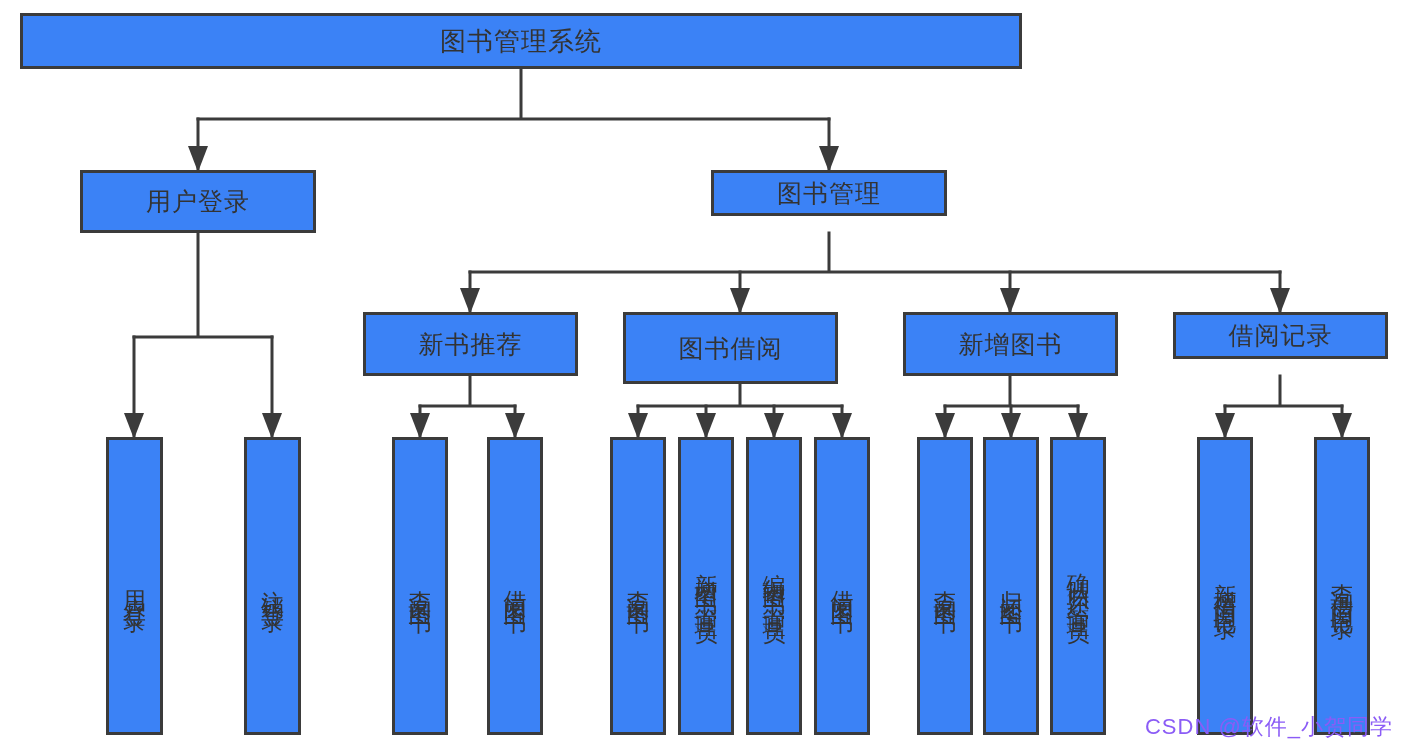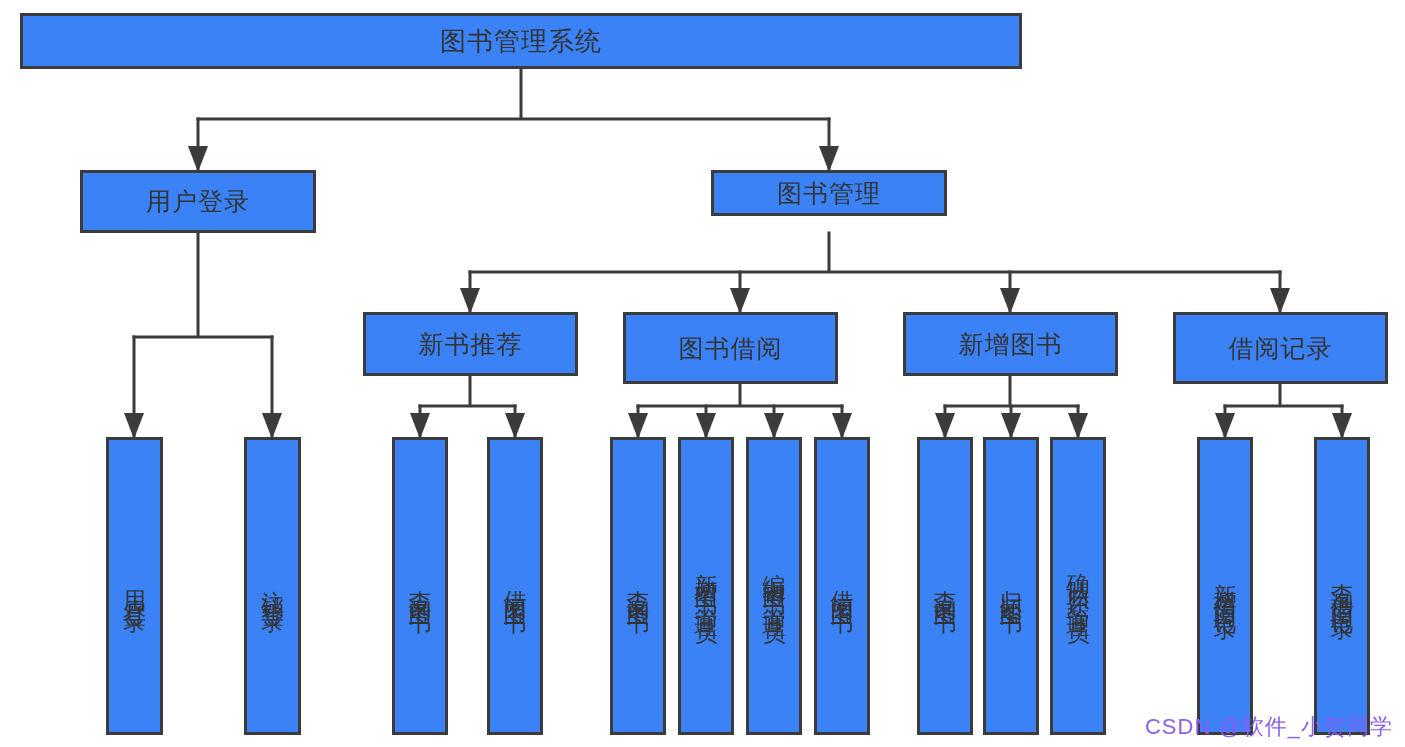--- a/index.html
+++ b/index.html
@@ -105,21 +105,21 @@
 
   <div class="node h-node" style="left:363px;top:312px;width:215px;height:64px;">
     <span>新书推荐</span>
   </div>
   <div class="node h-node" style="left:613px;top:312px;width:215px;height:72px;margin-left:10px;">
     <span>图书借阅</span>
   </div>
   <div class="node h-node" style="left:903px;top:312px;width:215px;height:64px;">
     <span>新增图书</span>
   </div>
-  <div class="node h-node" style="left:1173px;top:312px;width:215px;height:72px;">
+  <div class="node h-node" style="left:1173px;top:312px;width:215px;height:47px;">
     <span>借阅记录</span>
   </div>
 
   <div class="node v-node" style="left:106px;top:437px;width:57px;height:298px;">
     <span>用户登录</span>
   </div>
   <div class="node v-node" style="left:244px;top:437px;width:57px;height:298px;">
     <span>注销登录</span>
   </div>
 

